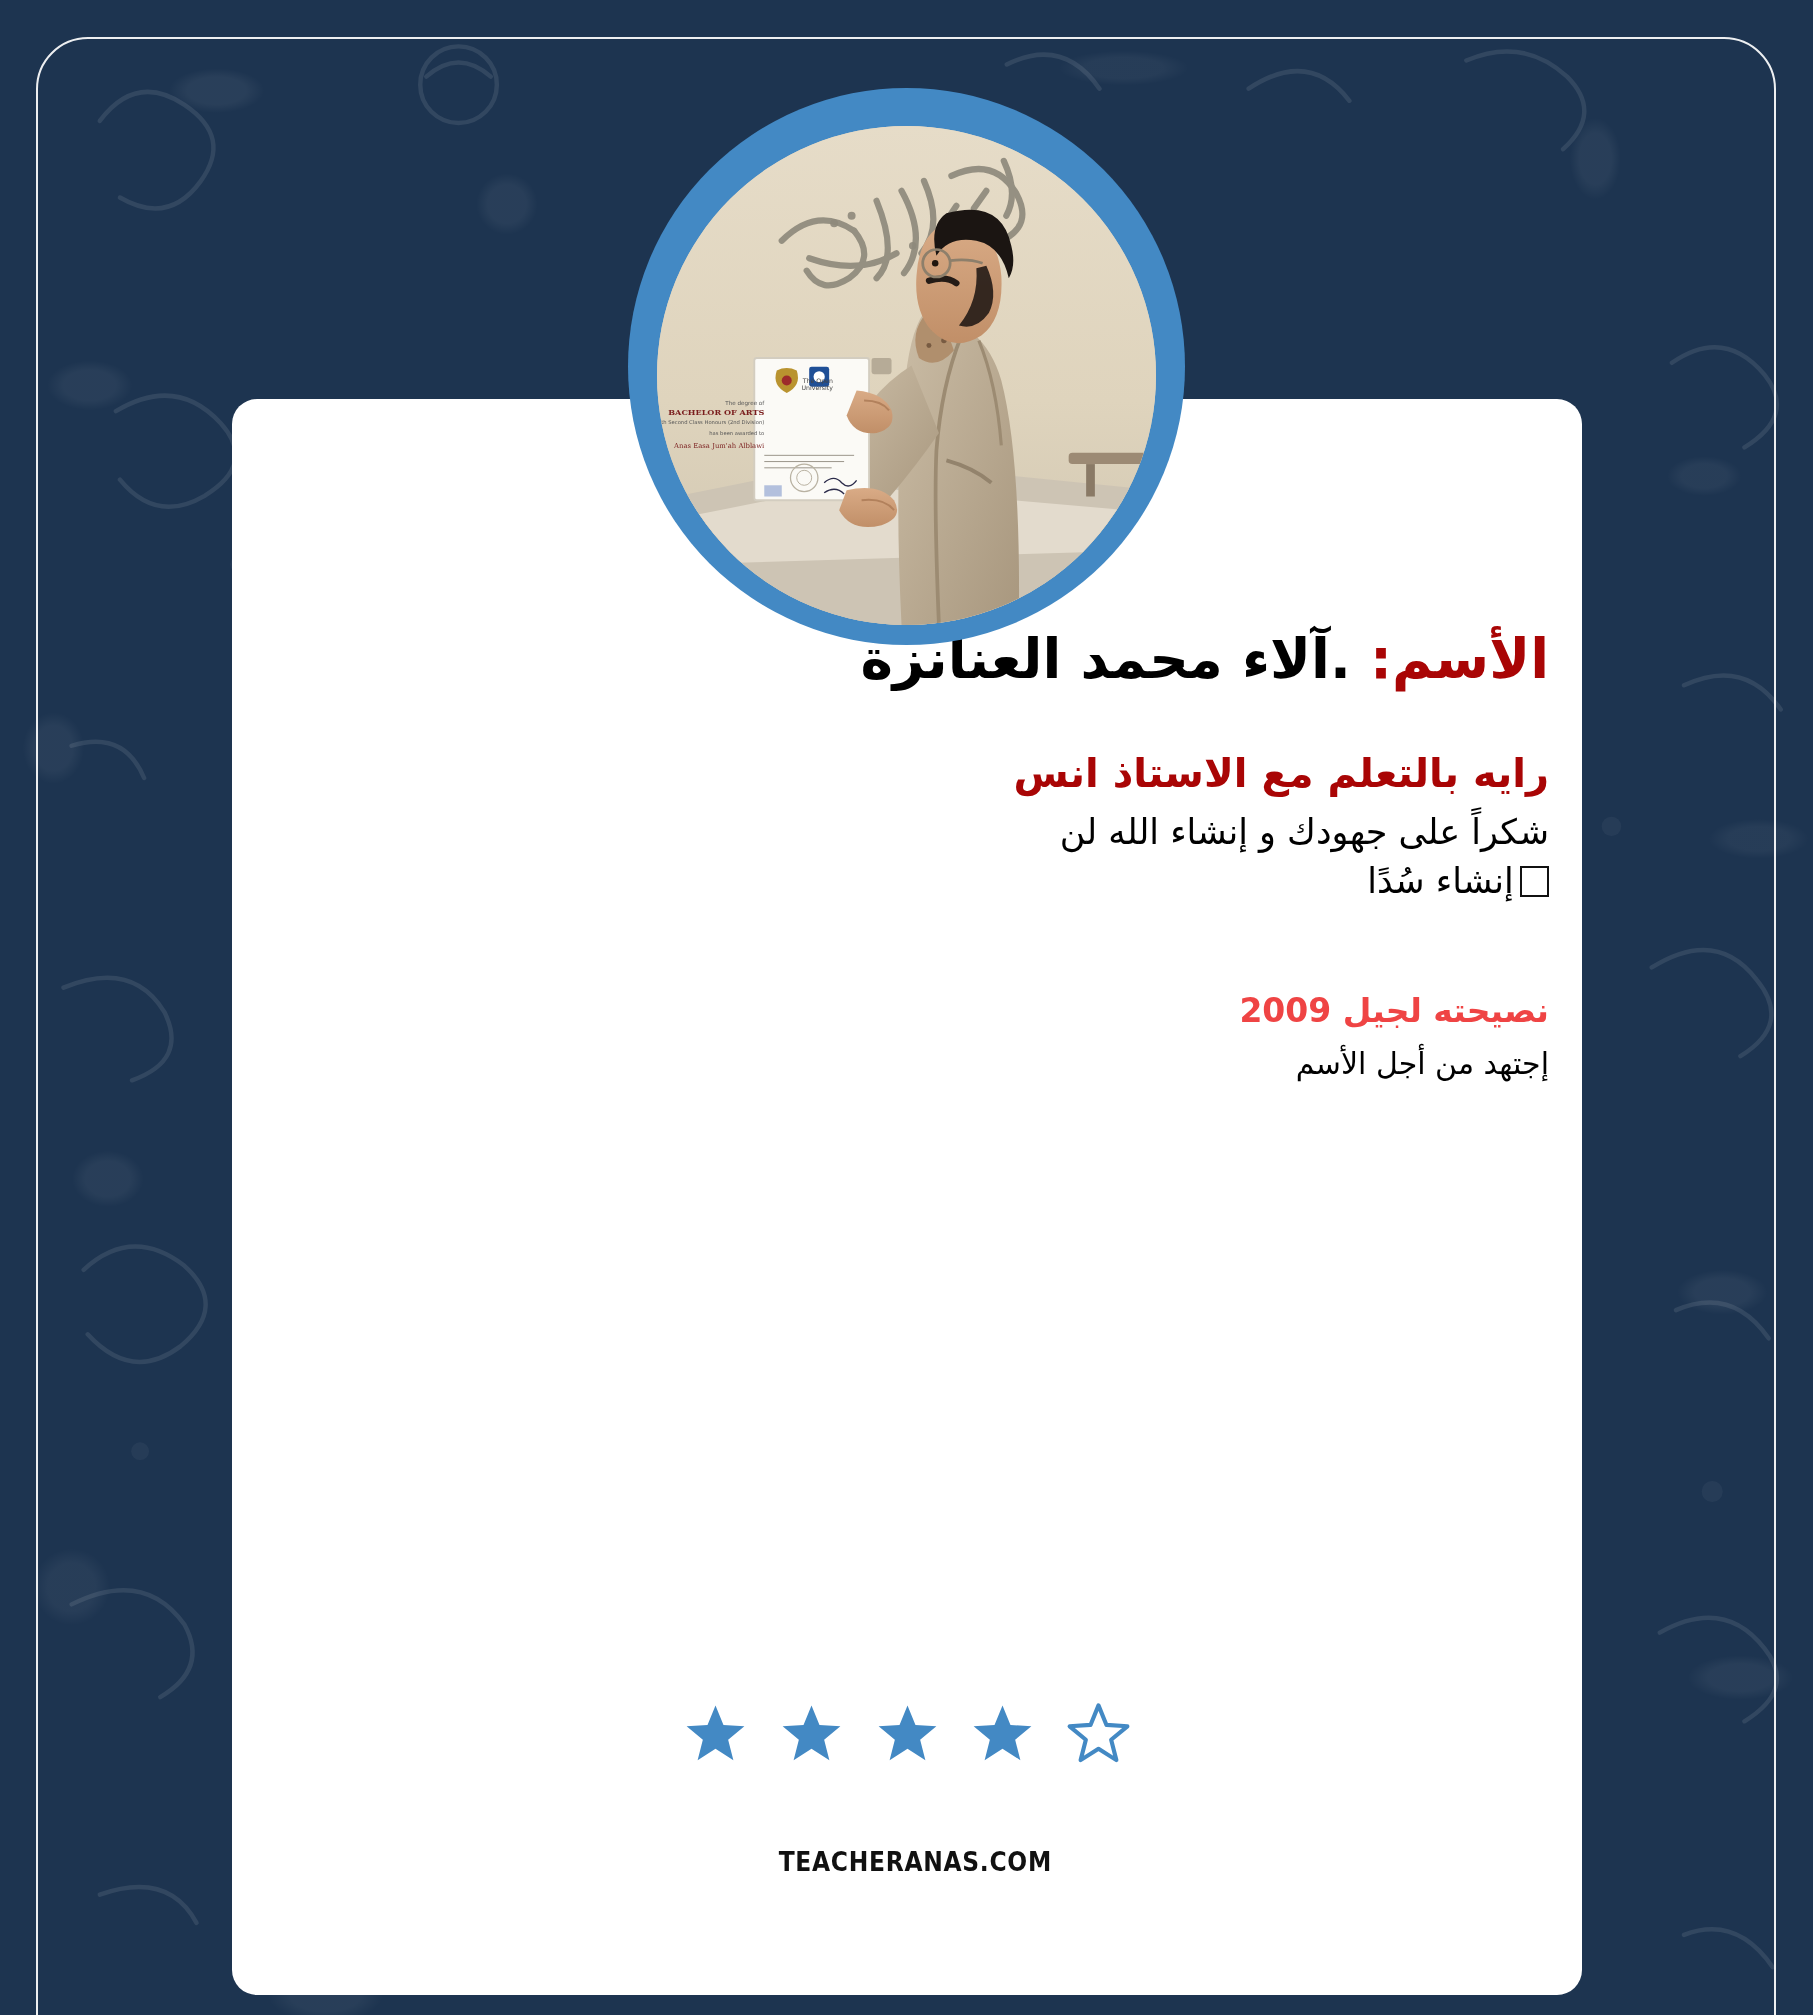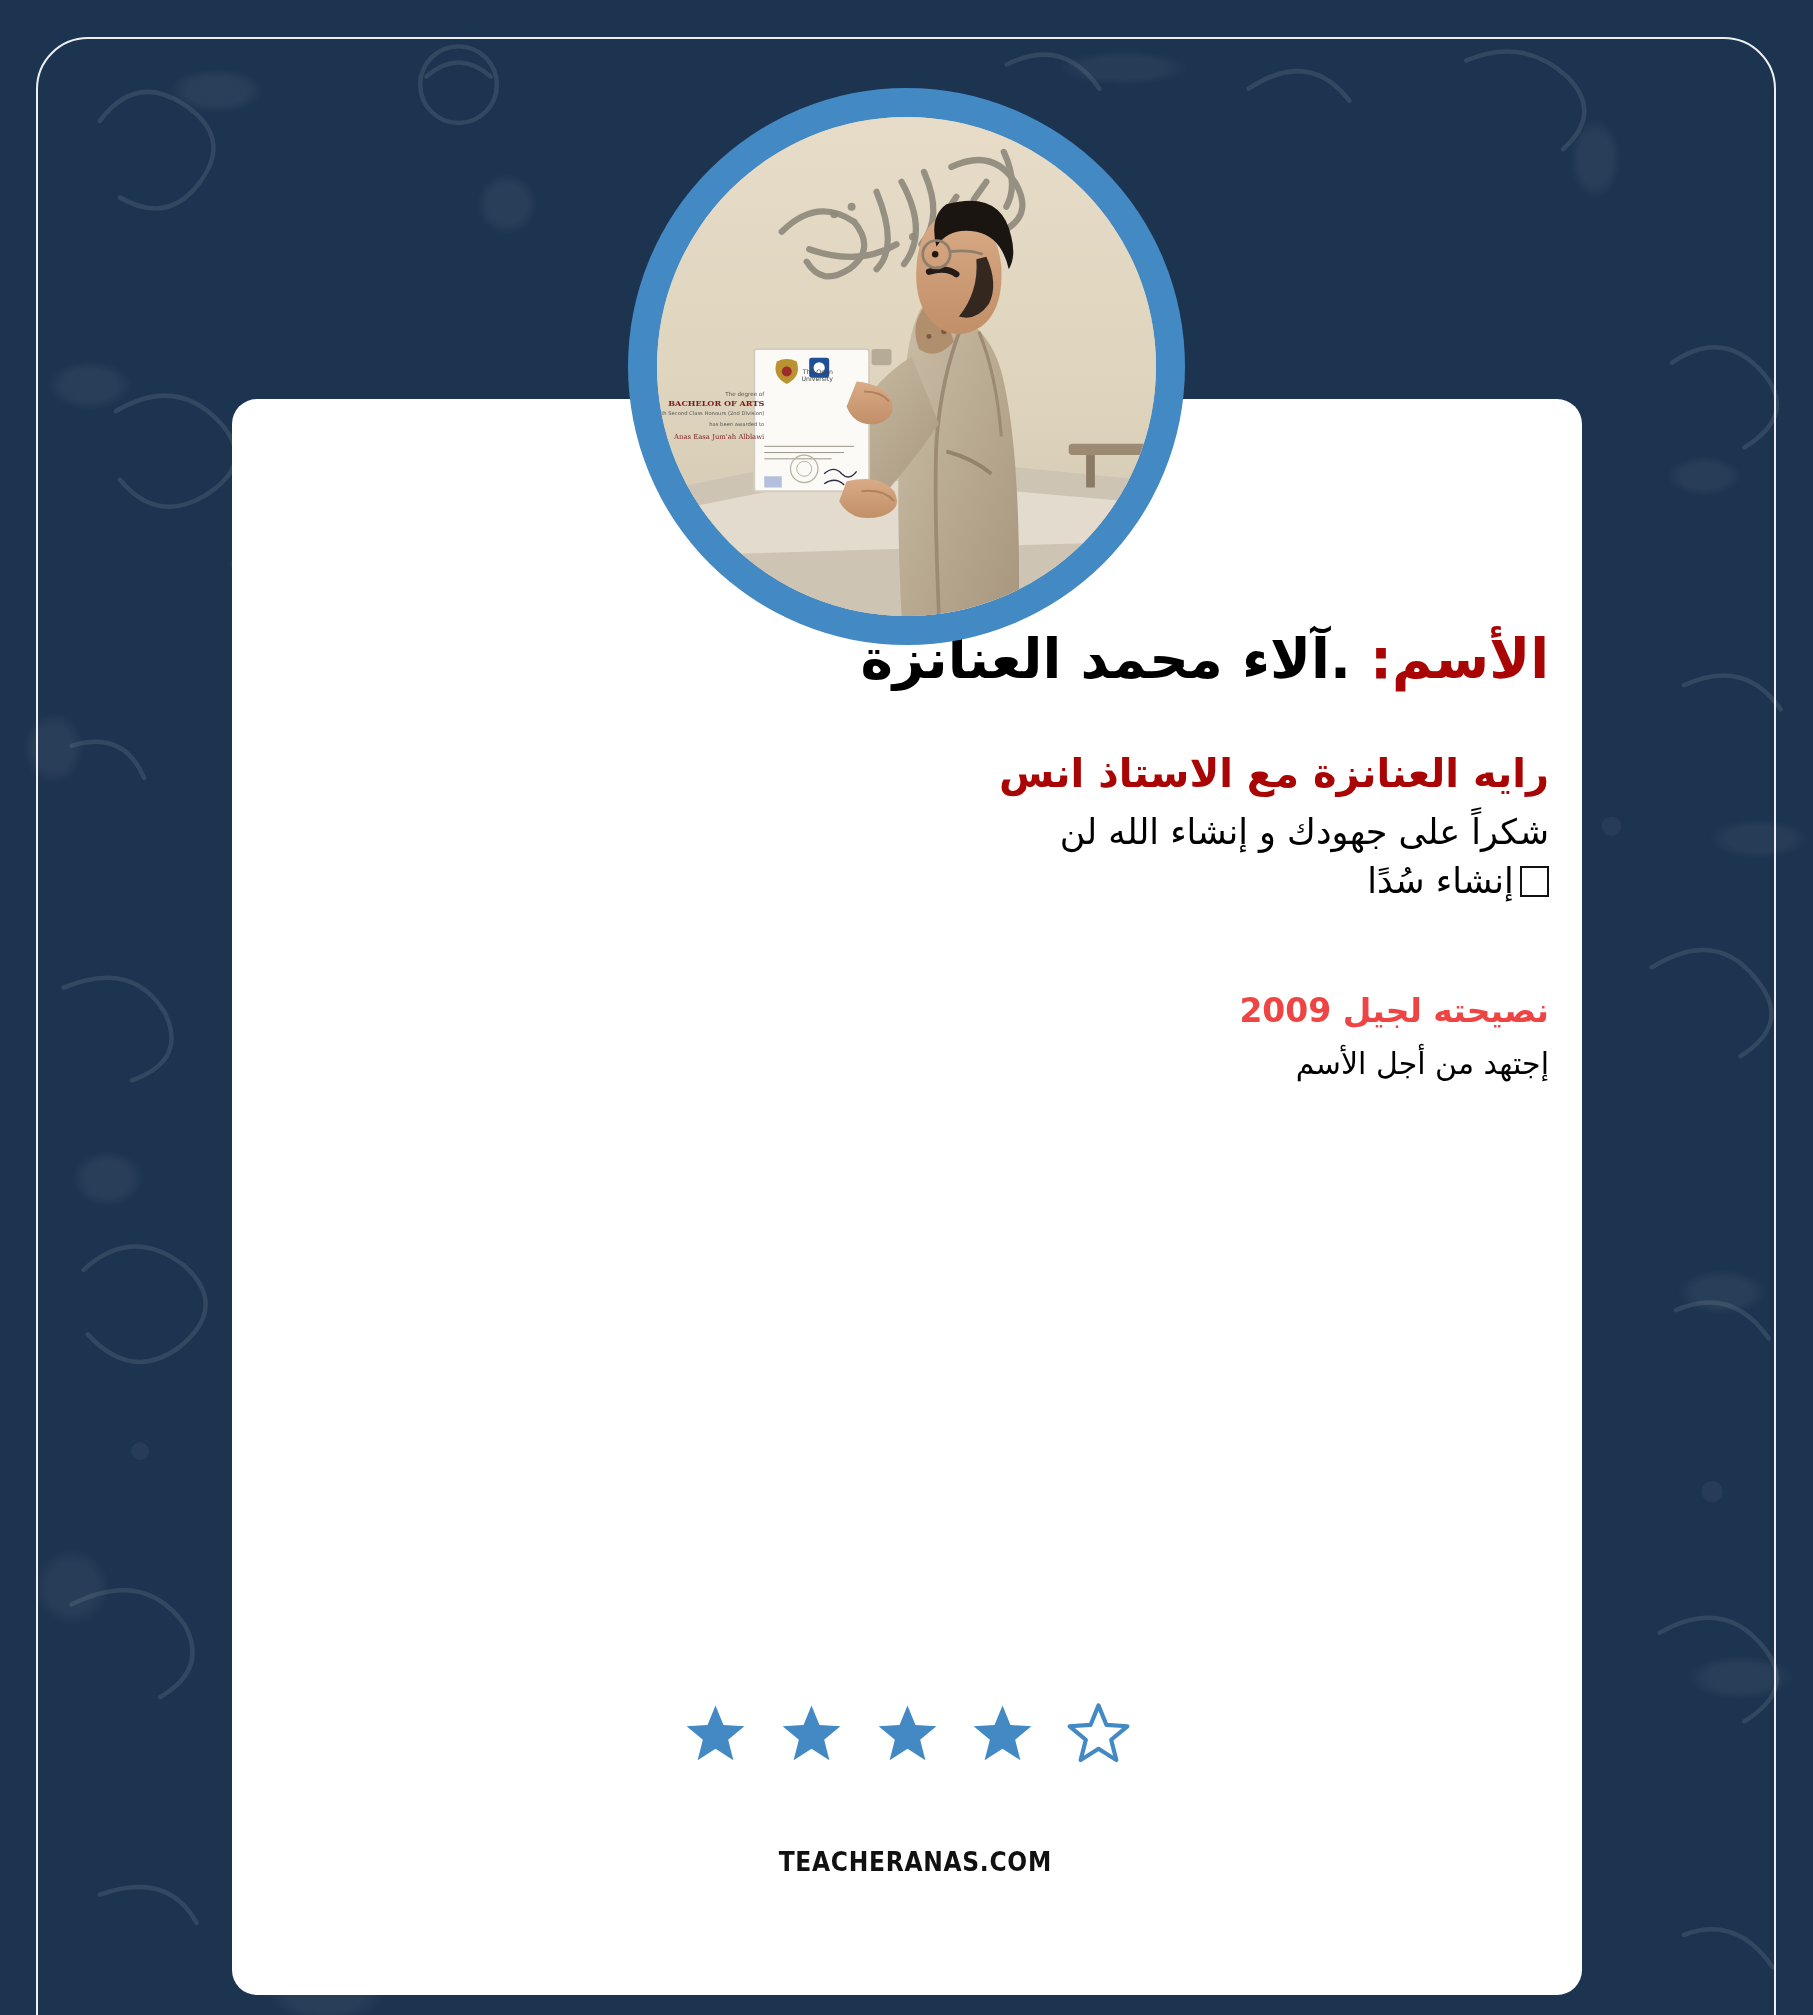--- a/index.html
+++ b/index.html
@@ -77,21 +77,21 @@
     top: 88px;
     width: 557px;
     height: 557px;
     border-radius: 50%;
     background: #4389c4;
     z-index: 5;
   }
   .avatar-photo {
     position: absolute;
     left: 29px;
-    top: 29px;
+    top: 38px;
     width: 499px;
     height: 499px;
     border-radius: 50%;
     overflow: hidden;
     background: #d9cfbd;
   }
   .avatar-photo svg { display: block; width: 100%; height: 100%; }
 
   
   .card-body {
@@ -237,21 +237,21 @@
 
   <div class="card">
 
     <div class="card-body">
 
       <div class="name-line">
         <span class="name-label">الأسم:</span>
         <span class="name-value">.آلاء محمد العنانزة</span>
       </div>
 
-      <div class="section-heading">رايه العنانزة مع الاستاذ انس</div>
+      <div class="section-heading">رايه بالتعلم مع الاستاذ انس</div>
 
       <div class="section-body">
         <span>شكراً على جهودك و إنشاء الله لن</span><br>
         <span class="tofu"></span><span>إنشاء سُدًا</span>
       </div>
 
       <div class="advice-heading">نصيحته لجيل 2009</div>
 
       <div class="advice-body">إجتهد من أجل الأسم</div>
 

